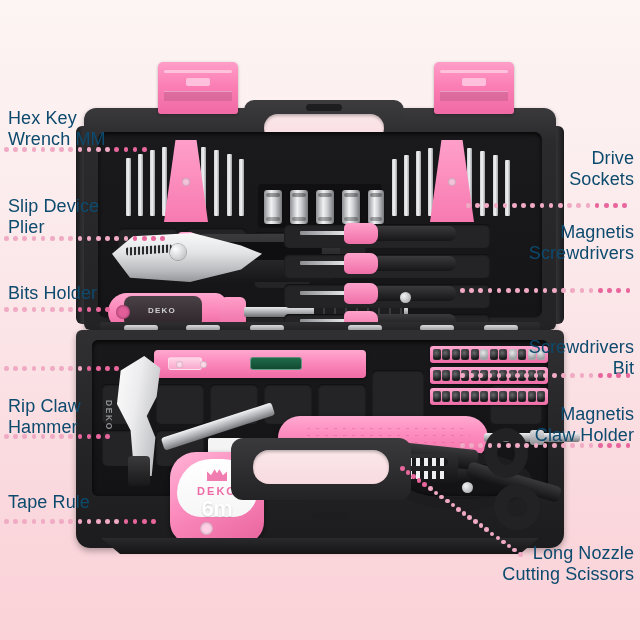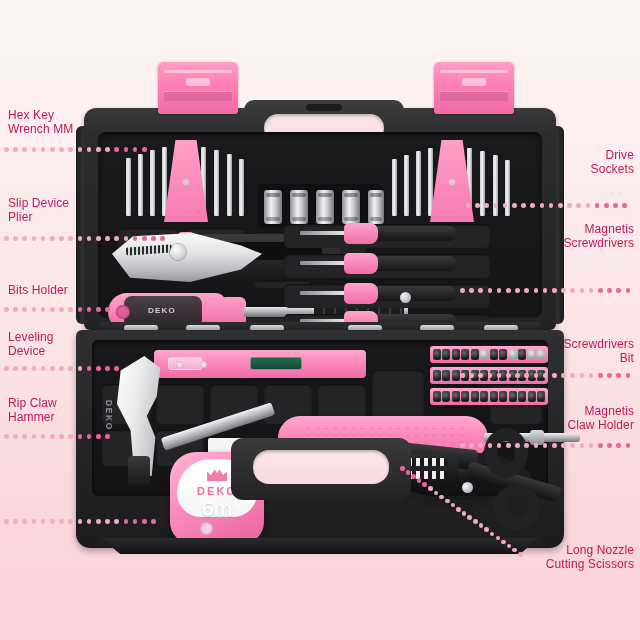--- a/index.html
+++ b/index.html
@@ -6,21 +6,21 @@
   html,body { width:640px; height:640px; overflow:hidden; }
   body {
     font-family:"Liberation Sans", sans-serif;
     background: linear-gradient(180deg, #fdf4f4 0%, #fcefef 22%, #fbe3e6 55%, #fad8dd 78%, #fad2d8 100%);
     position:relative;
   }
   #stage { position:absolute; inset:0; }
 
   
   .label {
-    position:absolute; color:#be185d; font-size:12px; line-height:1.18;
+    position:absolute; color:#0c4a6e; font-size:18px; line-height:1.18;
     font-weight:400; letter-spacing:.1px; white-space:pre-line;
   }
   .label.right { text-align:right; }
 
   
   .dots { position:absolute; height:5px; }
   .dots i {
     position:absolute; width:4.6px; height:4.6px; border-radius:50%;
     background:#f0aac4; top:0;
   }
@@ -647,22 +647,20 @@
       <i style="left: 36.8px;"></i>
       <i style="left: 46px;"></i>
       <i style="left: 55.2px;"></i>
       <i style="left: 64.4px;"></i>
       <i class="dk" style="left: 73.6px;"></i>
       <i class="dk" style="left: 82.8px;"></i>
       <i class="dk" style="left: 92px;"></i>
       <i class="dk" style="left: 101.2px;"></i>
     </div>
 
-  <div class="label" style="left:8px;top:330px;width:150px;">Leveling
-Device</div>
   <div class="dots" style="left:4px;top:366px;width:120px;">
       <i style="left: 0px;"></i>
       <i style="left: 9.2px;"></i>
       <i style="left: 18.4px;"></i>
       <i style="left: 27.6px;"></i>
       <i style="left: 36.8px;"></i>
       <i style="left: 46px;"></i>
       <i style="left: 55.2px;"></i>
       <i style="left: 64.4px;"></i>
       <i style="left: 73.6px;"></i>
@@ -682,20 +680,21 @@
       <i style="left: 36.8px;"></i>
       <i style="left: 46px;"></i>
       <i style="left: 55.2px;"></i>
       <i style="left: 64.4px;"></i>
       <i class="dk" style="left: 73.6px;"></i>
       <i class="dk" style="left: 82.8px;"></i>
       <i class="dk" style="left: 92px;"></i>
       <i class="dk" style="left: 101.2px;"></i>
     </div>
 
+  <div class="label" style="left:8px;top:492px;width:150px;">Tape Rule</div>
   <div class="dots" style="left:4px;top:519px;width:160px;">
       <i style="left: 0px;"></i>
       <i style="left: 9.2px;"></i>
       <i style="left: 18.4px;"></i>
       <i style="left: 27.6px;"></i>
       <i style="left: 36.8px;"></i>
       <i style="left: 46px;"></i>
       <i style="left: 55.2px;"></i>
       <i style="left: 64.4px;"></i>
       <i style="left: 73.6px;"></i>

